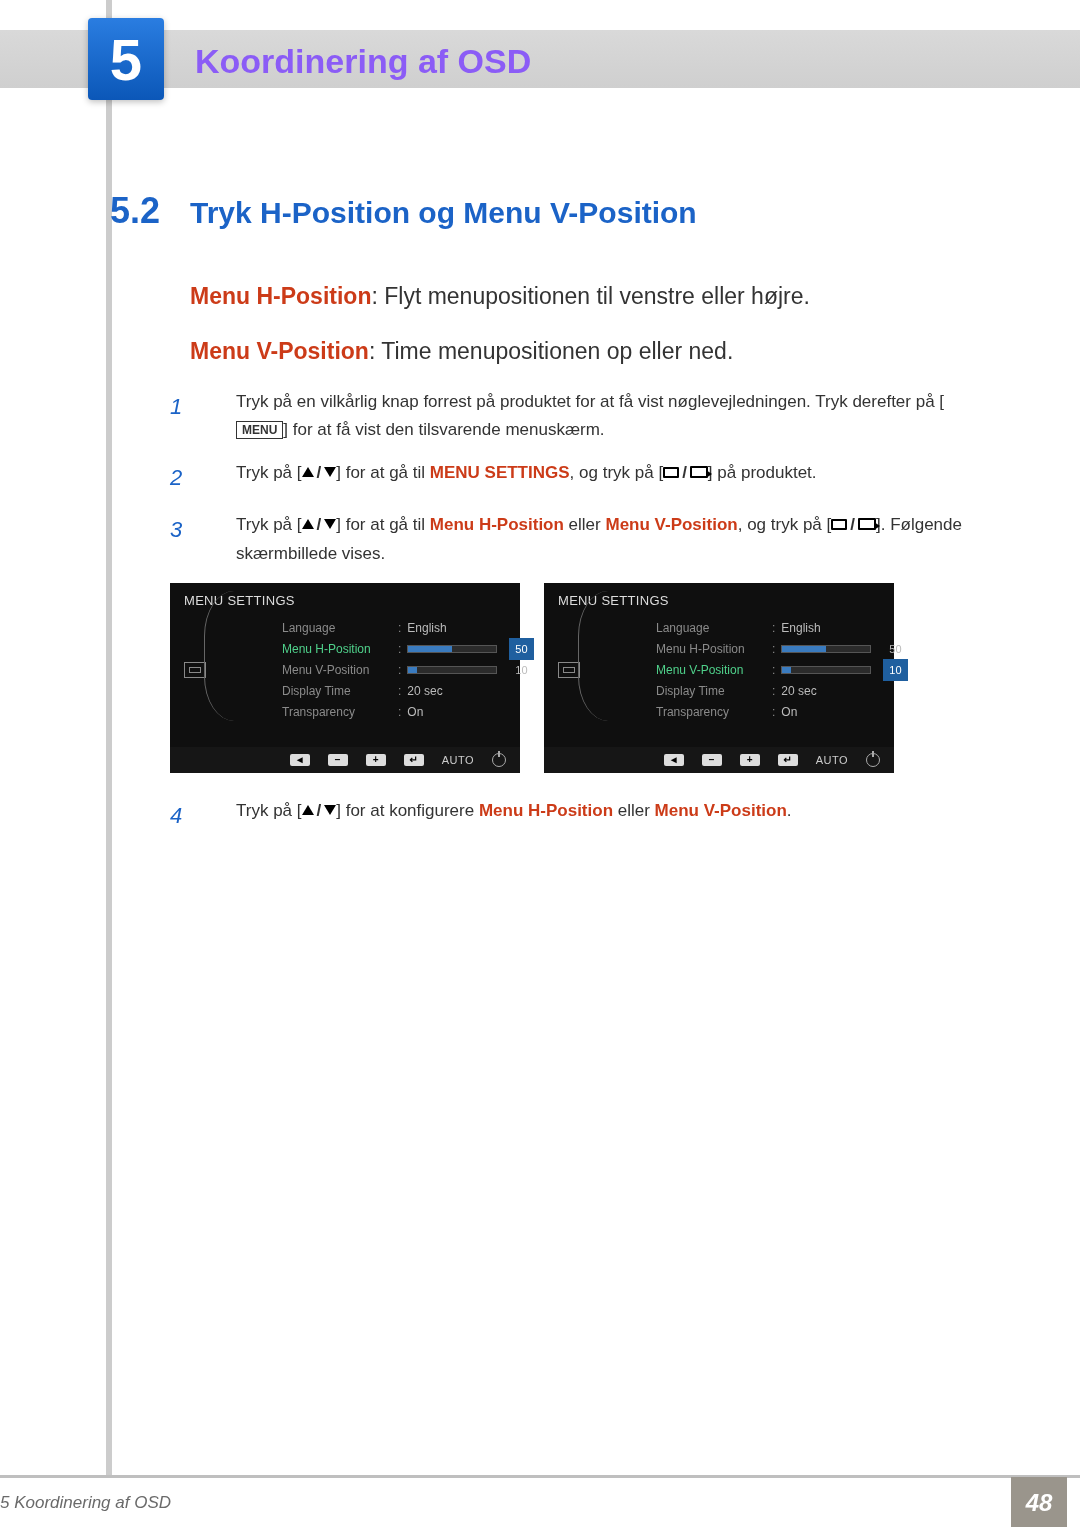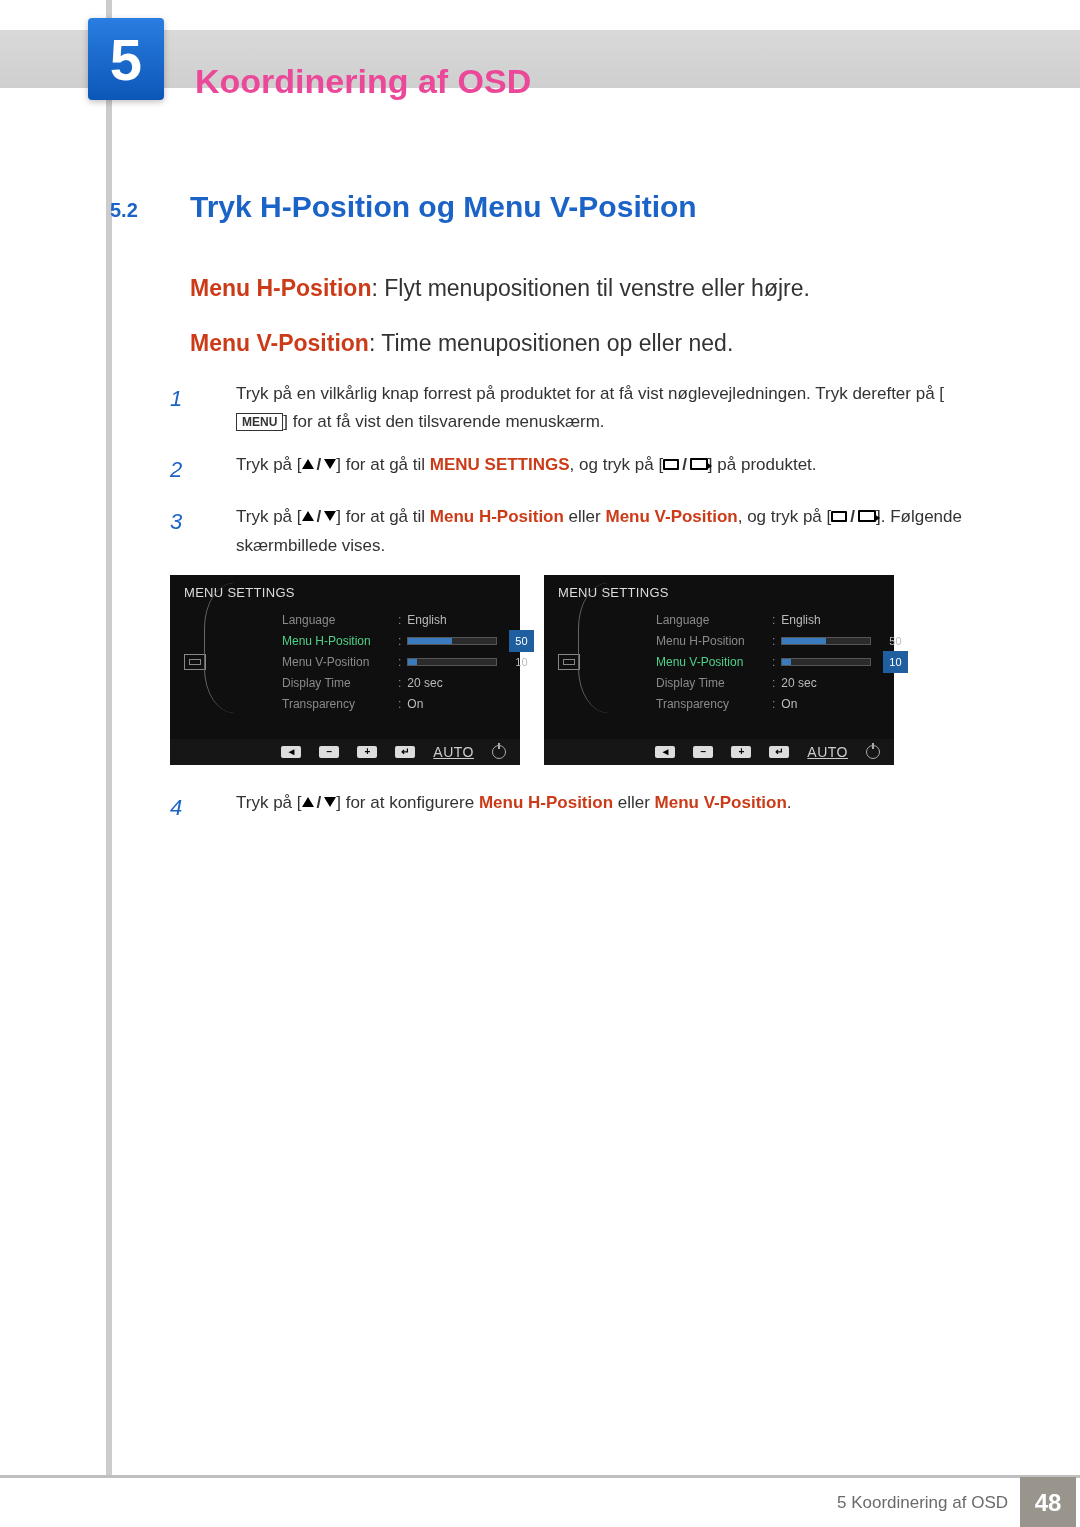--- a/index.html
+++ b/index.html
@@ -18,31 +18,31 @@
   .chapter-badge {
     position: absolute; top: 18px; left: 88px; width: 76px; height: 82px;
     background: linear-gradient(to bottom,#2a7de1,#0b57b8);
     border-radius: 4px;
     display: flex; align-items: center; justify-content: center;
     color: #fff; font-size: 58px; font-weight: bold;
     box-shadow: 0 2px 6px rgba(0,0,0,.25);
   }
   .chapter-title {
     position: absolute; top: 42px; left: 195px;
-    font-size: 34px; font-weight: bold; color: #ec4899; margin-top: 20px;
+    font-size: 34px; font-weight: bold; color: #8b5cf6;
   }
   .left-rule {
     position: absolute; top: 0; left: 106px; width: 6px; height: 1475px;
     background: #ccc;
   }
   .content {
     position: absolute; top: 190px; left: 110px; right: 90px;
   }
   .sec-row { display: flex; align-items: baseline; margin-bottom: 46px; }
-  .sec-num { font-size: 20px; font-weight: bold; color: #1b63c7; width: 80px; }
+  .sec-num { font-size: 36px; font-weight: bold; color: #1b63c7; width: 80px; }
   .sec-title { font-size: 30px; font-weight: bold; color: #1b63c7; }
   .body-text { font-size: 23px; line-height: 1.6; margin-left: 80px; margin-bottom: 18px; }
   .red-bold { color: #cc3b18; font-weight: bold; }
   .sub-row { display: flex; align-items: baseline; margin: 30px 0 26px 0; }
   .sub-num { font-size: 20px; font-weight: bold; color: #1b63c7; width: 80px; }
   .sub-title { font-size: 20px; font-weight: bold; color: #1b63c7; }
   .step { display: flex; margin-left: 60px; margin-bottom: 14px; font-size: 17px; line-height: 1.7; }
   .step-num { color: #1b63c7; font-style: italic; font-size: 22px; width: 32px; flex-shrink: 0; }
   .step-body { flex: 1; margin-left: 34px; }
   .key-menu {
@@ -116,26 +116,26 @@
     display: flex; justify-content: flex-end; align-items: center;
     gap: 18px; padding-right: 14px; background: #161616;
   }
   .osd-btn {
     width: 20px; height: 12px; background: #ddd; border-radius: 2px;
     display: flex; align-items: center; justify-content: center;
     color: #000; font-size: 10px; font-weight: bold;
   }
   .osd-btn.circle { width: 14px; height: 14px; border-radius: 50%; background: transparent; border: 1.5px solid #aaa; position: relative; }
   .osd-btn.circle::after { content:""; position:absolute; top:-3px; left:5px; width:2px; height:6px; background:#aaa; }
-  .osd-btn-label { font-size: 14px; color: #ccc; letter-spacing: .5px; text-decoration: underline; }
+  .osd-btn-label { font-size: 11px; color: #ccc; letter-spacing: .5px; }
 
   .footer {
     position: absolute; left: 0; right: 0; bottom: 0; height: 52px;
-    border-top: 3px solid #bfbfbf; display: flex; justify-content: flex-end;
-    align-items: center; padding-right: 4px;
+    border-top: 3px solid #bfbfbf; display: flex; justify-content: space-between;
+    align-items: center; padding-right: 13px; font-style: italic;
   }
   .footer-text { color: #6a6a6a; font-size: 17px; margin-right: 12px; }
   .footer-page {
     width: 56px; height: 52px; background: #9a958c; color: #fff;
     display: flex; align-items: center; justify-content: center;
     font-size: 24px; font-weight: bold;
   }
 </style>
 </head>
 <body>

